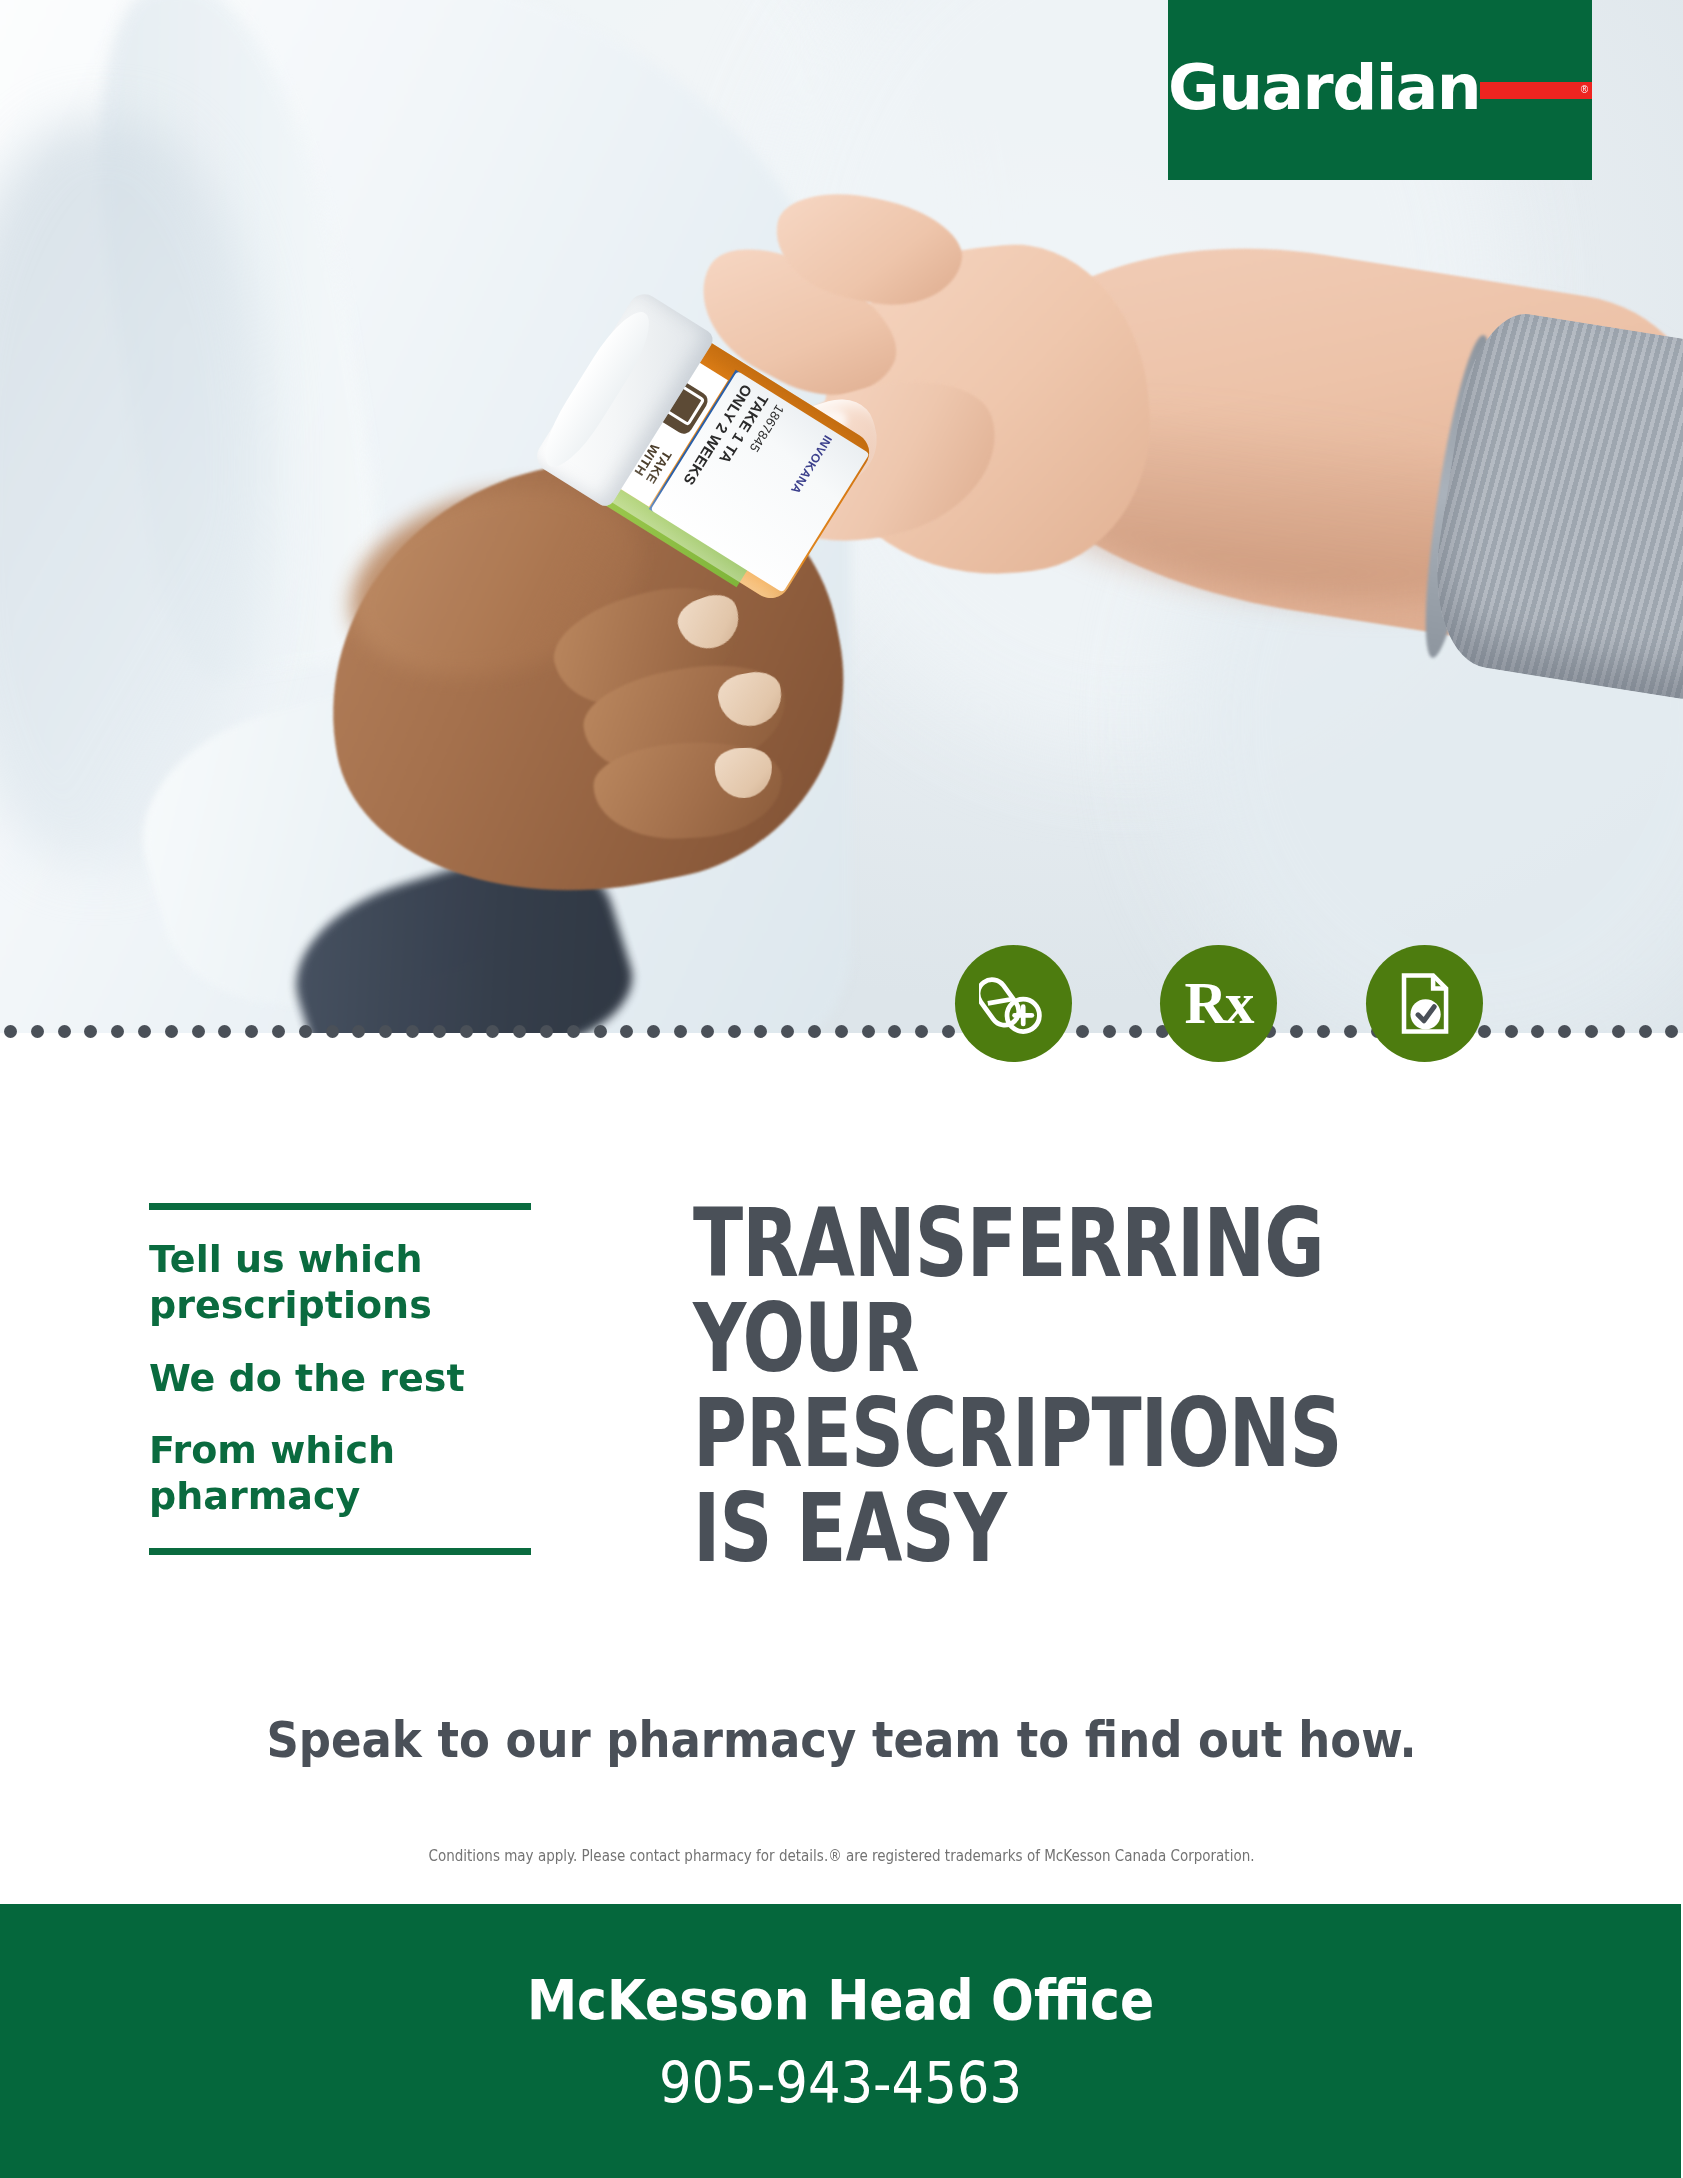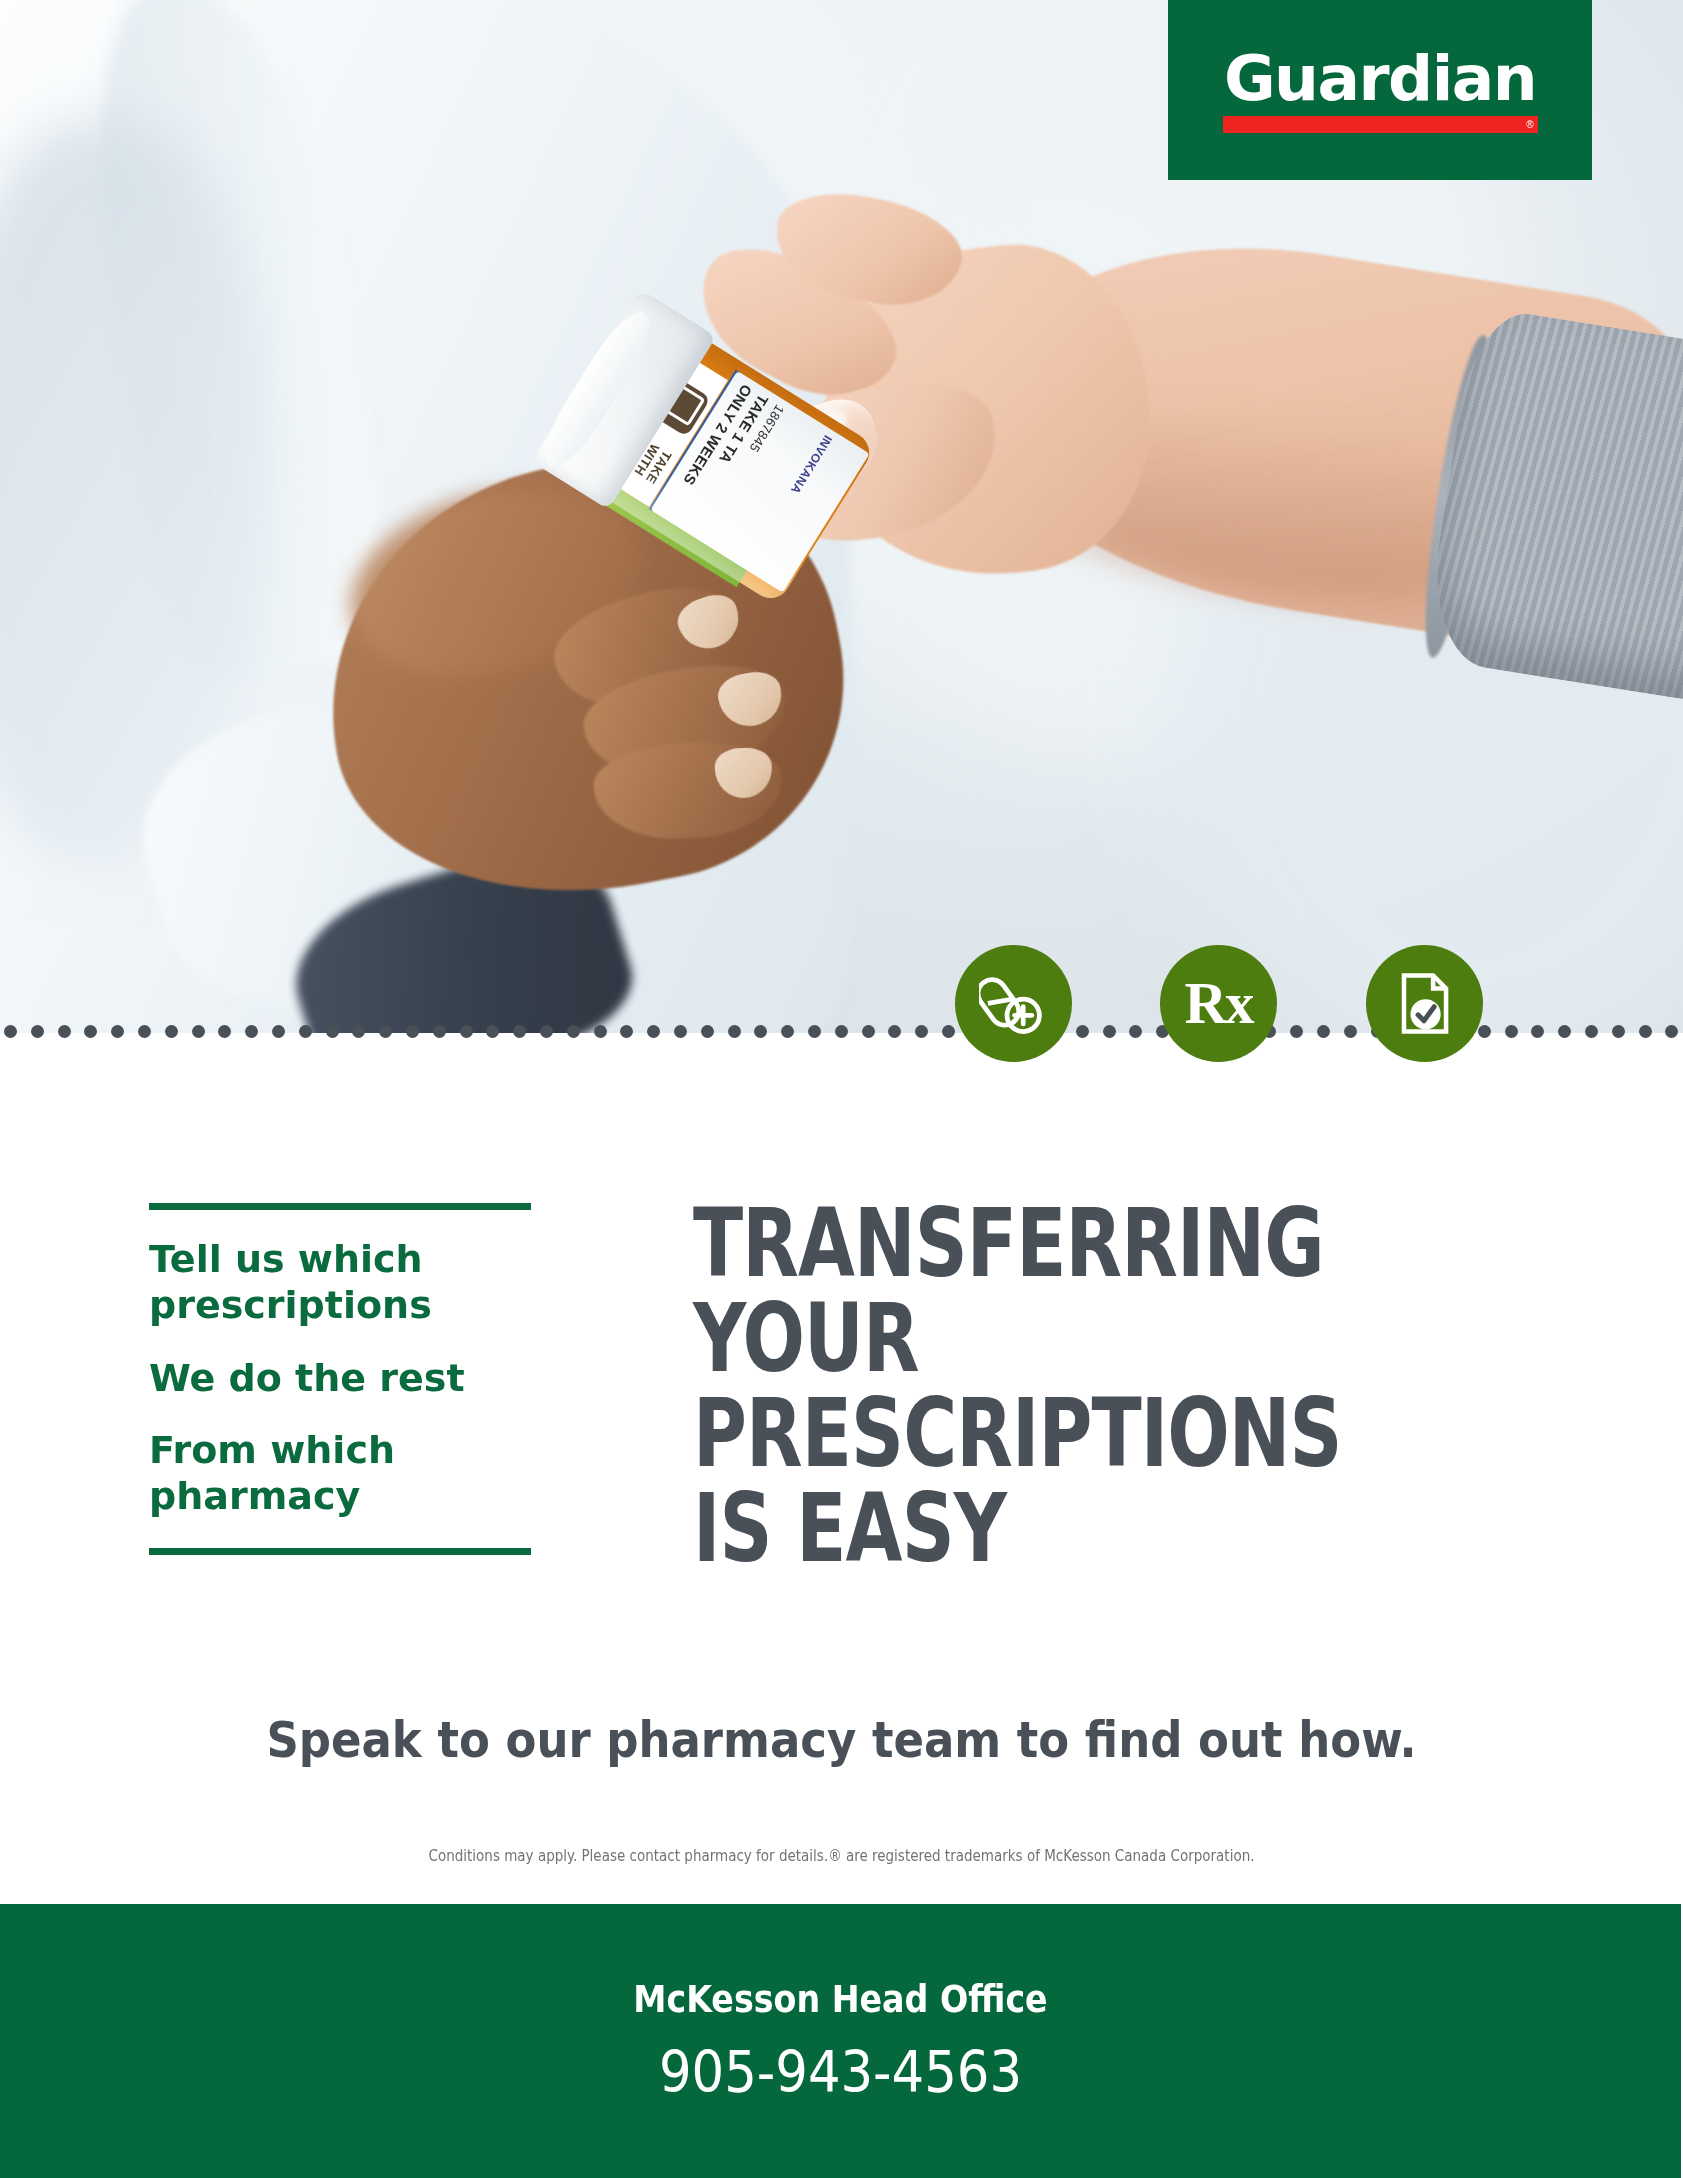--- a/index.html
+++ b/index.html
@@ -248,21 +248,21 @@
   .icon-circle svg { width:69px; height:69px; display:block; }
   .rx-glyph {
     color:#ffffff; font-size:59px; font-weight:bold; line-height:1;
     font-family:"Liberation Serif", serif; letter-spacing:-2px;
   }
 
   
   .logo-box {
     position:absolute; left:1168px; top:0; width:424px; height:180px;
     background:#05673C; z-index:10;
-    display:flex; flex-direction:column; justify-content:center; align-items:center;
+    display:flex; flex-direction:row; justify-content:center; align-items:center;
   }
   .logo-word {
     color:#ffffff; font-size:63px; font-weight:bold; letter-spacing:-1.5px;
     font-family:"DejaVu Sans", sans-serif; line-height:1; margin-bottom:6px;
   }
   .logo-bar {
     position:relative; width:315px; height:17px; background:#EE2420;
   }
   .logo-reg {
     position:absolute; right:4px; top:50%; transform:translateY(-50%);
@@ -306,21 +306,21 @@
 
   .footer {
     position:absolute; left:0; top:871px; width:1681px; height:274px;
     background:#05673C;
     display:flex; flex-direction:column; align-items:center; justify-content:center;
   }
   .footer-line {
     color:#ffffff; font-weight:bold;
     font-family:"DejaVu Sans Condensed","DejaVu Sans", sans-serif;
   }
-  .footer-office { font-size:37px; margin-bottom:18px;text-align:right; }
+  .footer-office { font-size:56px; margin-bottom:18px;text-align:right; }
   .footer-phone  { font-size:57px; font-weight:normal; }
 </style>
 </head>
 <body>
 
 <div id="poster">
 
   <div class="photo">
     <div class="bg-blob bg-a"></div>
     <div class="bg-blob bg-b"></div>

